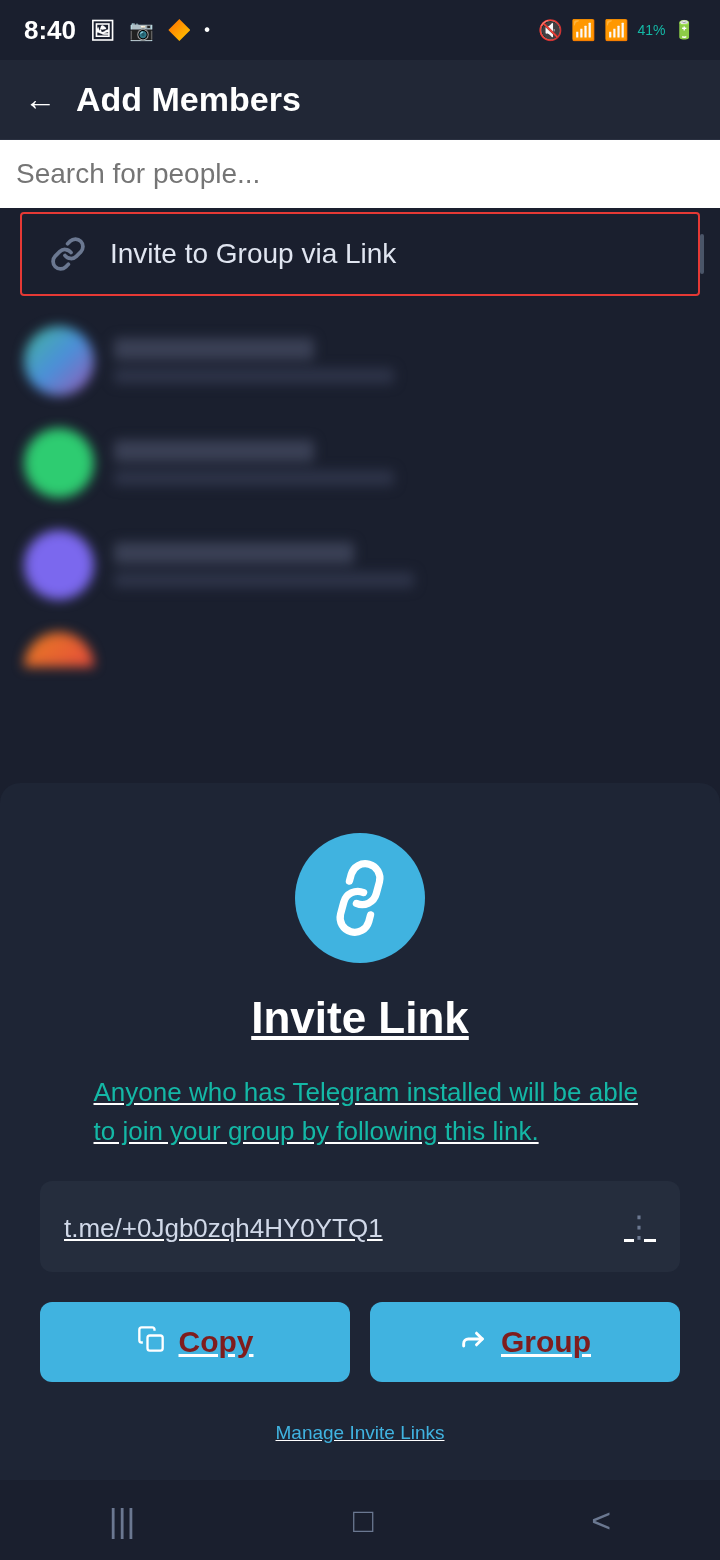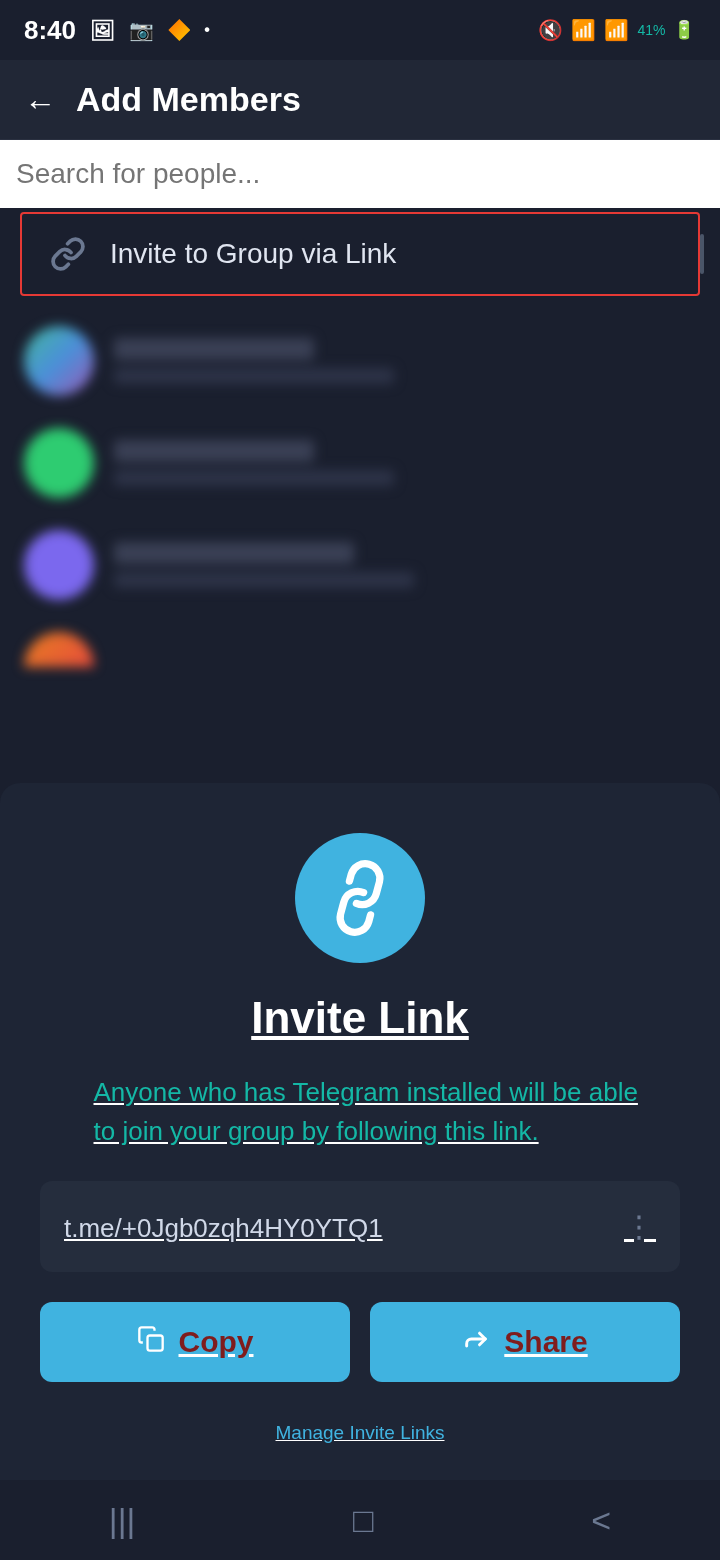--- a/index.html
+++ b/index.html
@@ -352,21 +352,21 @@
       </span>
       <span>Copy</span>
     </button>
     <button class="btn-share">
       <span class="btn-icon">
         <svg width="28" height="28" viewBox="0 0 24 24" fill="none" stroke="white" stroke-width="2.5" stroke-linecap="round" stroke-linejoin="round">
           <polyline points="15 17 20 12 15 7"></polyline>
           <path d="M4 18v-2a4 4 0 0 1 4-4h12"></path>
         </svg>
       </span>
-      <span>Share</span>
+      <span>Group</span>
     </button>
   </div>
 
   <span class="manage-link">Manage Invite Links</span>
 
 </div>
 
 <div class="nav-bar">
   <span class="nav-icon">|||</span>
   <span class="nav-icon">□</span>

